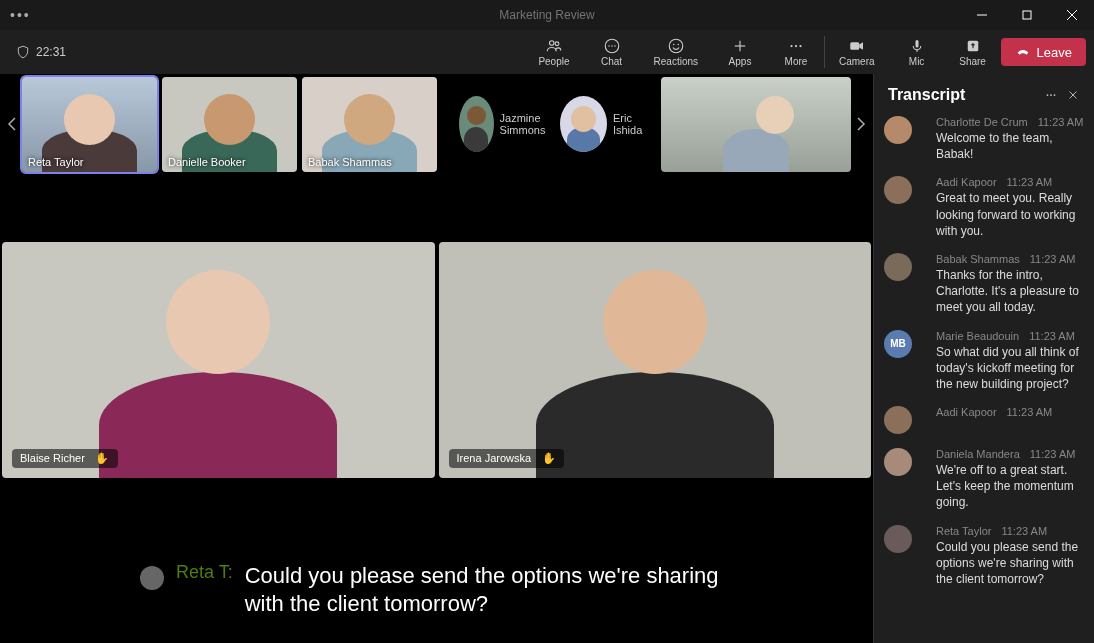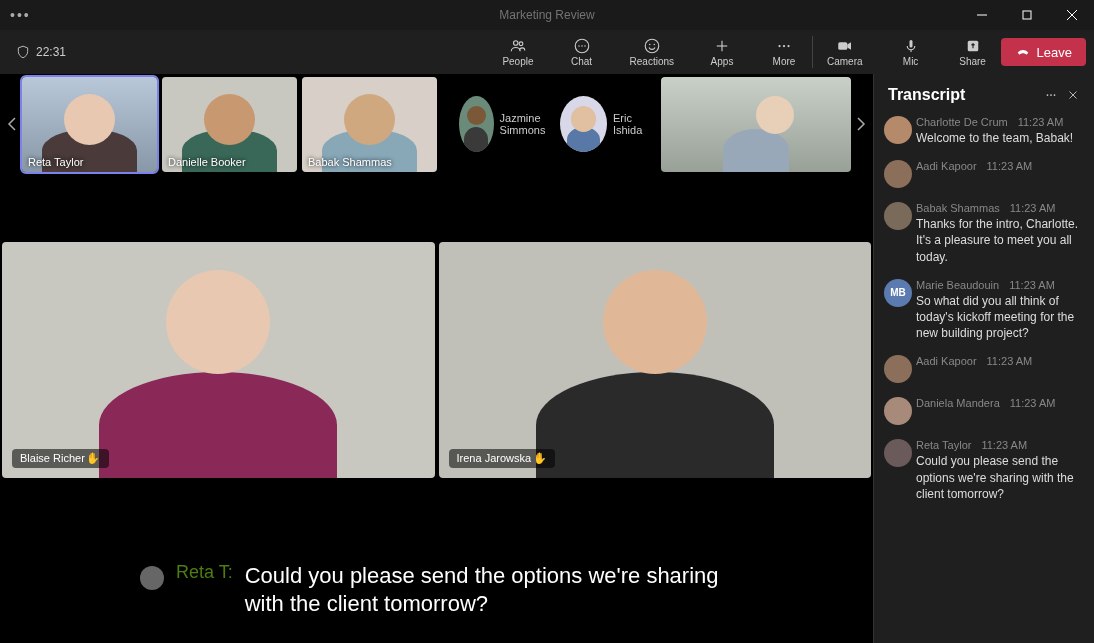--- a/index.html
+++ b/index.html
@@ -6,52 +6,52 @@
 body{background:#1f1f1f;color:#fff;width:1094px;height:643px;overflow:hidden;display:flex;flex-direction:column}
 .titlebar{height:30px;display:flex;align-items:center;justify-content:center;position:relative;background:#1a1a1a}
 .titlebar .dots{position:absolute;left:10px;color:#aaa;font-size:14px;letter-spacing:2px}
 .titlebar .title{font-size:12px;color:#737373}
 .winbtns{position:absolute;right:0;display:flex}
 .winbtn{width:45px;height:30px;display:flex;align-items:center;justify-content:center;color:#fff}
 .winbtn svg{width:10px;height:10px}
 .toolbar{height:44px;display:flex;align-items:center;padding:0 8px;background:#1f1f1f}
 .timer{display:flex;align-items:center;gap:6px;font-size:12px;color:#ccc;margin-left:8px}
 .spacer{flex:1}
-.tbgroup{display:flex;gap:18px}
+.tbgroup{display:flex;gap:12px}
 .tbtn{display:flex;flex-direction:column;align-items:center;justify-content:center;min-width:44px;height:44px;padding:0 8px;color:#ccc;font-size:10px;gap:1px}
 .tbtn svg{width:18px;height:18px}
 .divider{width:1px;height:32px;background:#444;margin:0 6px}
 .leave{background:#c4314b;color:#fff;border-radius:4px;padding:6px 14px;font-size:13px;display:flex;align-items:center;gap:6px;margin-left:6px;font-weight:500}
 .leave svg{width:16px;height:16px}
 .main{flex:1;display:flex;overflow:hidden}
 .stage{flex:1;display:flex;flex-direction:column;background:#000;position:relative}
 .thumbs{height:100px;display:flex;align-items:center;padding:0 22px;gap:5px;position:relative}
 .nav{position:absolute;top:50%;transform:translateY(-50%);width:16px;height:40px;display:flex;align-items:center;justify-content:center;color:#aaa;z-index:2}
 .nav.left{left:4px}.nav.right{right:4px}
 .thumb{width:135px;height:95px;border-radius:4px;position:relative;overflow:hidden;background:#3a3a3a}
 .thumb.sel{outline:2px solid #7b83eb}
 .thumb .nm{position:absolute;bottom:4px;left:6px;font-size:11px;color:#fff;text-shadow:0 0 4px #000}
 .avthumb{display:flex;flex-direction:row;align-items:center;gap:6px;width:96px}
 .avthumb .circ{width:56px;height:56px;border-radius:50%;overflow:hidden}
 .avthumb .nm{font-size:11px;color:#ccc}
 .picthumb{width:190px;height:95px;border-radius:4px;overflow:hidden;margin-left:auto}
 .grid{flex:1;display:flex;gap:4px;padding:0 2px;align-items:center}
 .tile{flex:1;height:236px;position:relative;border-radius:4px;overflow:hidden}
-.pill{position:absolute;bottom:10px;left:10px;background:rgba(0,0,0,.55);border-radius:4px;padding:3px 8px;font-size:11px;display:flex;align-items:center;gap:2px}
+.pill{position:absolute;bottom:10px;left:10px;background:rgba(0,0,0,.55);border-radius:4px;padding:3px 8px;font-size:11px;display:flex;align-items:center;gap:11px}
 .caption{display:flex;align-items:flex-start;gap:12px;padding:16px 140px 24px}
 .caption .av{width:24px;height:24px;border-radius:50%;background:#666;flex-shrink:0;margin-top:4px}
 .caption .who{font-size:18px;color:#4d7c0f;flex-shrink:0}
 .caption .txt{font-size:22px;color:#fff;line-height:1.3}
 .panel{width:234px;background:#1f1f1f;display:flex;flex-direction:column;border-left:1px solid #333}
 .phead{display:flex;align-items:center;padding:12px 14px;gap:8px}
 .phead h3{font-size:16px;font-weight:600;flex:1}
 .pbtn{color:#ccc;display:flex;align-items:center}
 .pbtn svg{width:14px;height:14px}
 .feed{flex:1;overflow-y:auto;padding:0 10px}
-.msg{display:flex;gap:4px;margin-bottom:14px}
+.msg{display:flex;gap:24px;margin-bottom:14px}
 .msg .av{width:28px;height:28px;border-radius:50%;flex-shrink:0;background:#555;display:flex;align-items:center;justify-content:center;font-size:10px;font-weight:600}
 .msg .body{flex:1}
 .msg .meta{display:flex;gap:10px;font-size:11px;color:#888;margin-bottom:2px}
 .msg .txt{font-size:12px;color:#ddd;line-height:1.35}
 
 .person{width:100%;height:100%;position:relative;display:flex;align-items:flex-end;justify-content:center}
 .head{width:38%;aspect-ratio:1;border-radius:50%;position:absolute}
 .body2{width:70%;height:45%;border-radius:50% 50% 0 0}
 </style>
 </head>
@@ -282,20 +282,21 @@
             <div class="txt">Welcome to the team, Babak!</div>
           </div>
         </div>
         <div class="msg">
           <div class="av" style="background: rgb(139, 111, 90);"></div>
           <div class="body">
             <div class="meta">
               <span>Aadi Kapoor</span>
               <span>11:23 AM</span>
             </div>
+            <div class="txt">Great to meet you. Really looking forward to working with you.</div>
           </div>
         </div>
         <div class="msg">
           <div class="av" style="background: rgb(122, 106, 90);"></div>
           <div class="body">
             <div class="meta">
               <span>Babak Shammas</span>
               <span>11:23 AM</span>
             </div>
             <div class="txt">Thanks for the intro, Charlotte. It's a pleasure to meet you all today.</div>
@@ -320,20 +321,21 @@
             </div>
           </div>
         </div>
         <div class="msg">
           <div class="av" style="background: rgb(168, 138, 122);"></div>
           <div class="body">
             <div class="meta">
               <span>Daniela Mandera</span>
               <span>11:23 AM</span>
             </div>
+            <div class="txt">We're off to a great start. Let's keep the momentum going.</div>
           </div>
         </div>
         <div class="msg">
           <div class="av" style="background: rgb(106, 90, 90);"></div>
           <div class="body">
             <div class="meta">
               <span>Reta Taylor</span>
               <span>11:23 AM</span>
             </div>
             <div class="txt">Could you please send the options we're sharing with the client tomorrow?</div>

